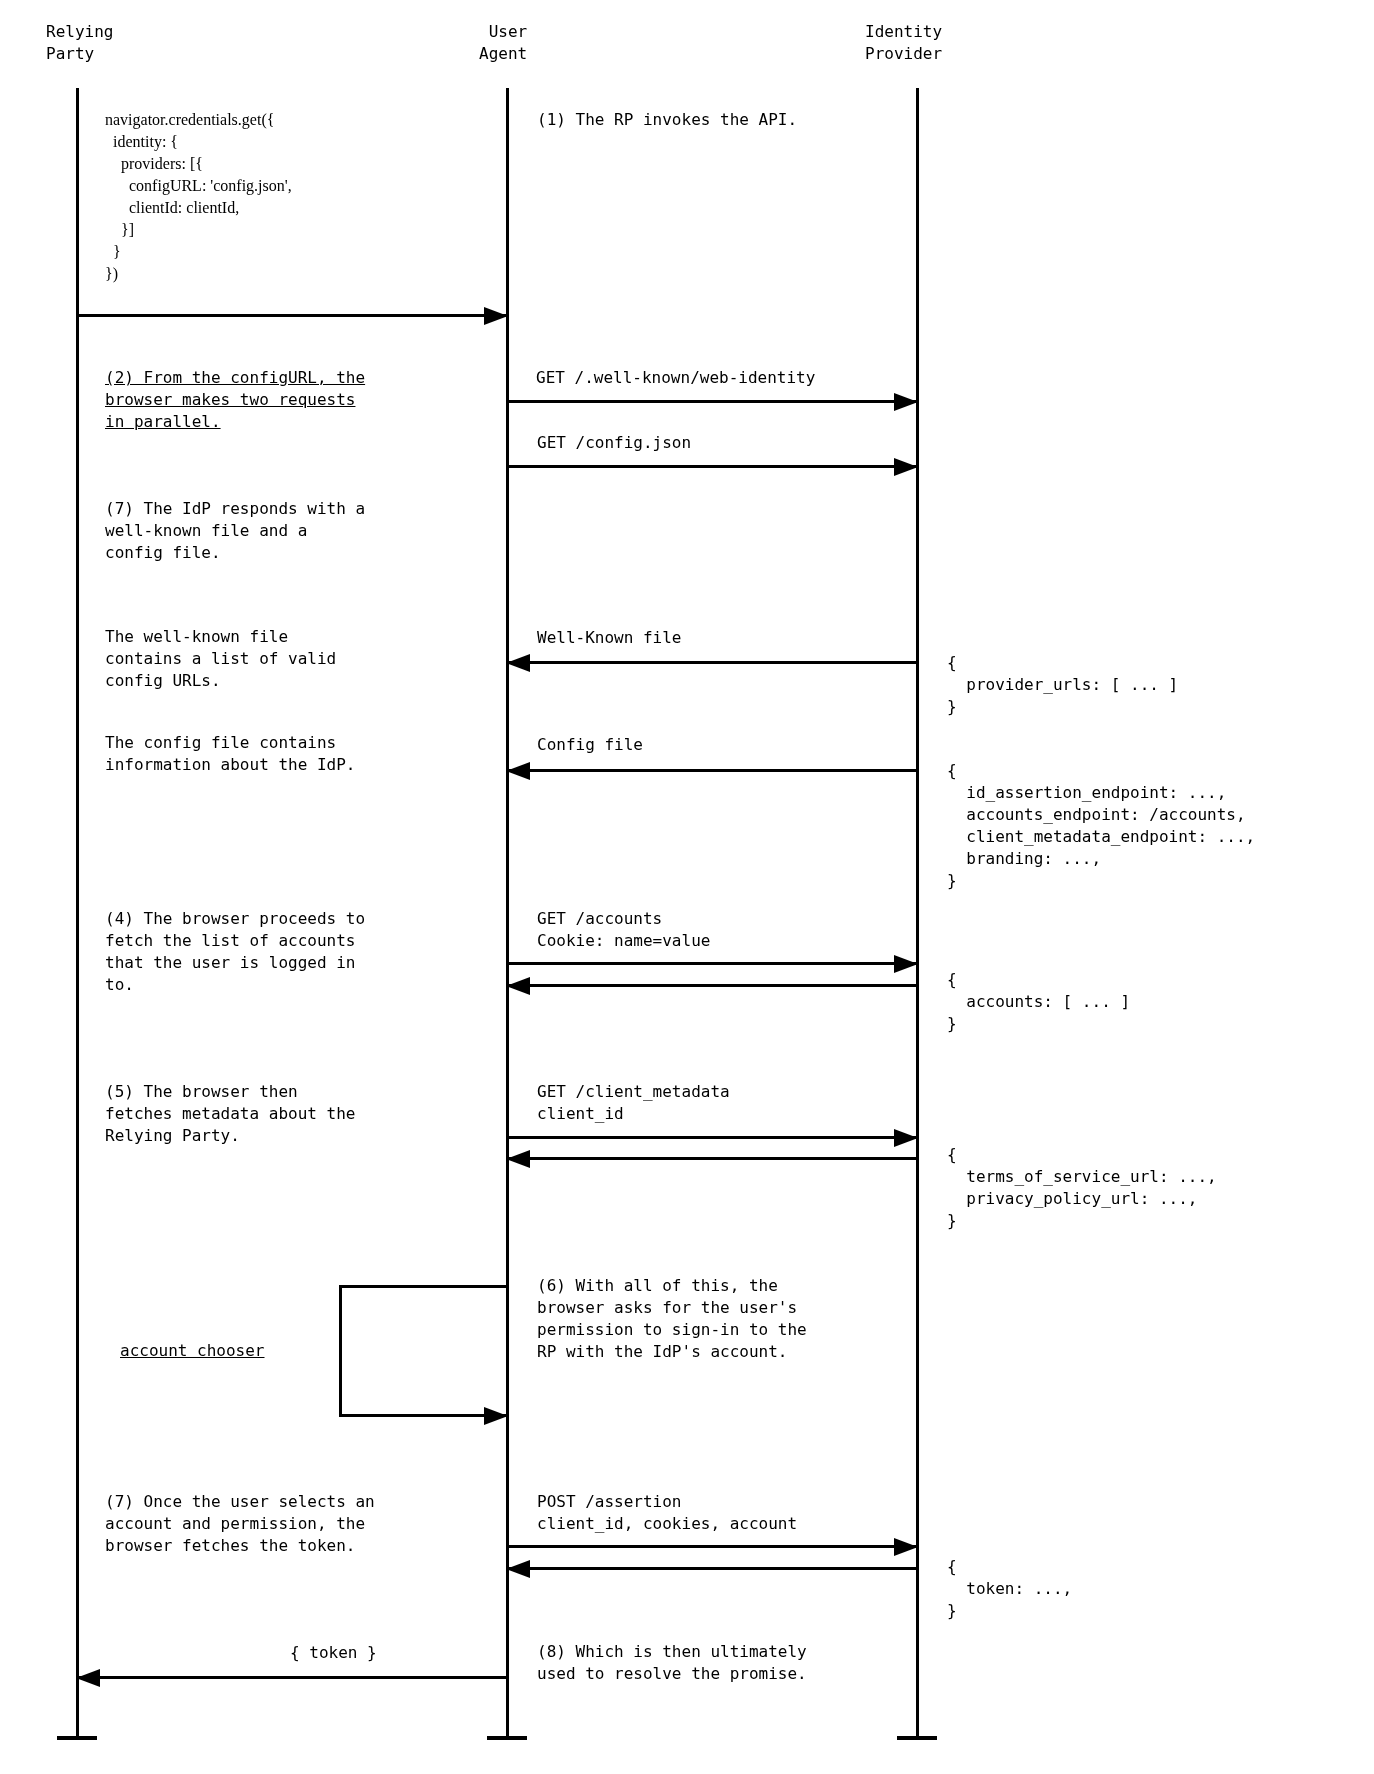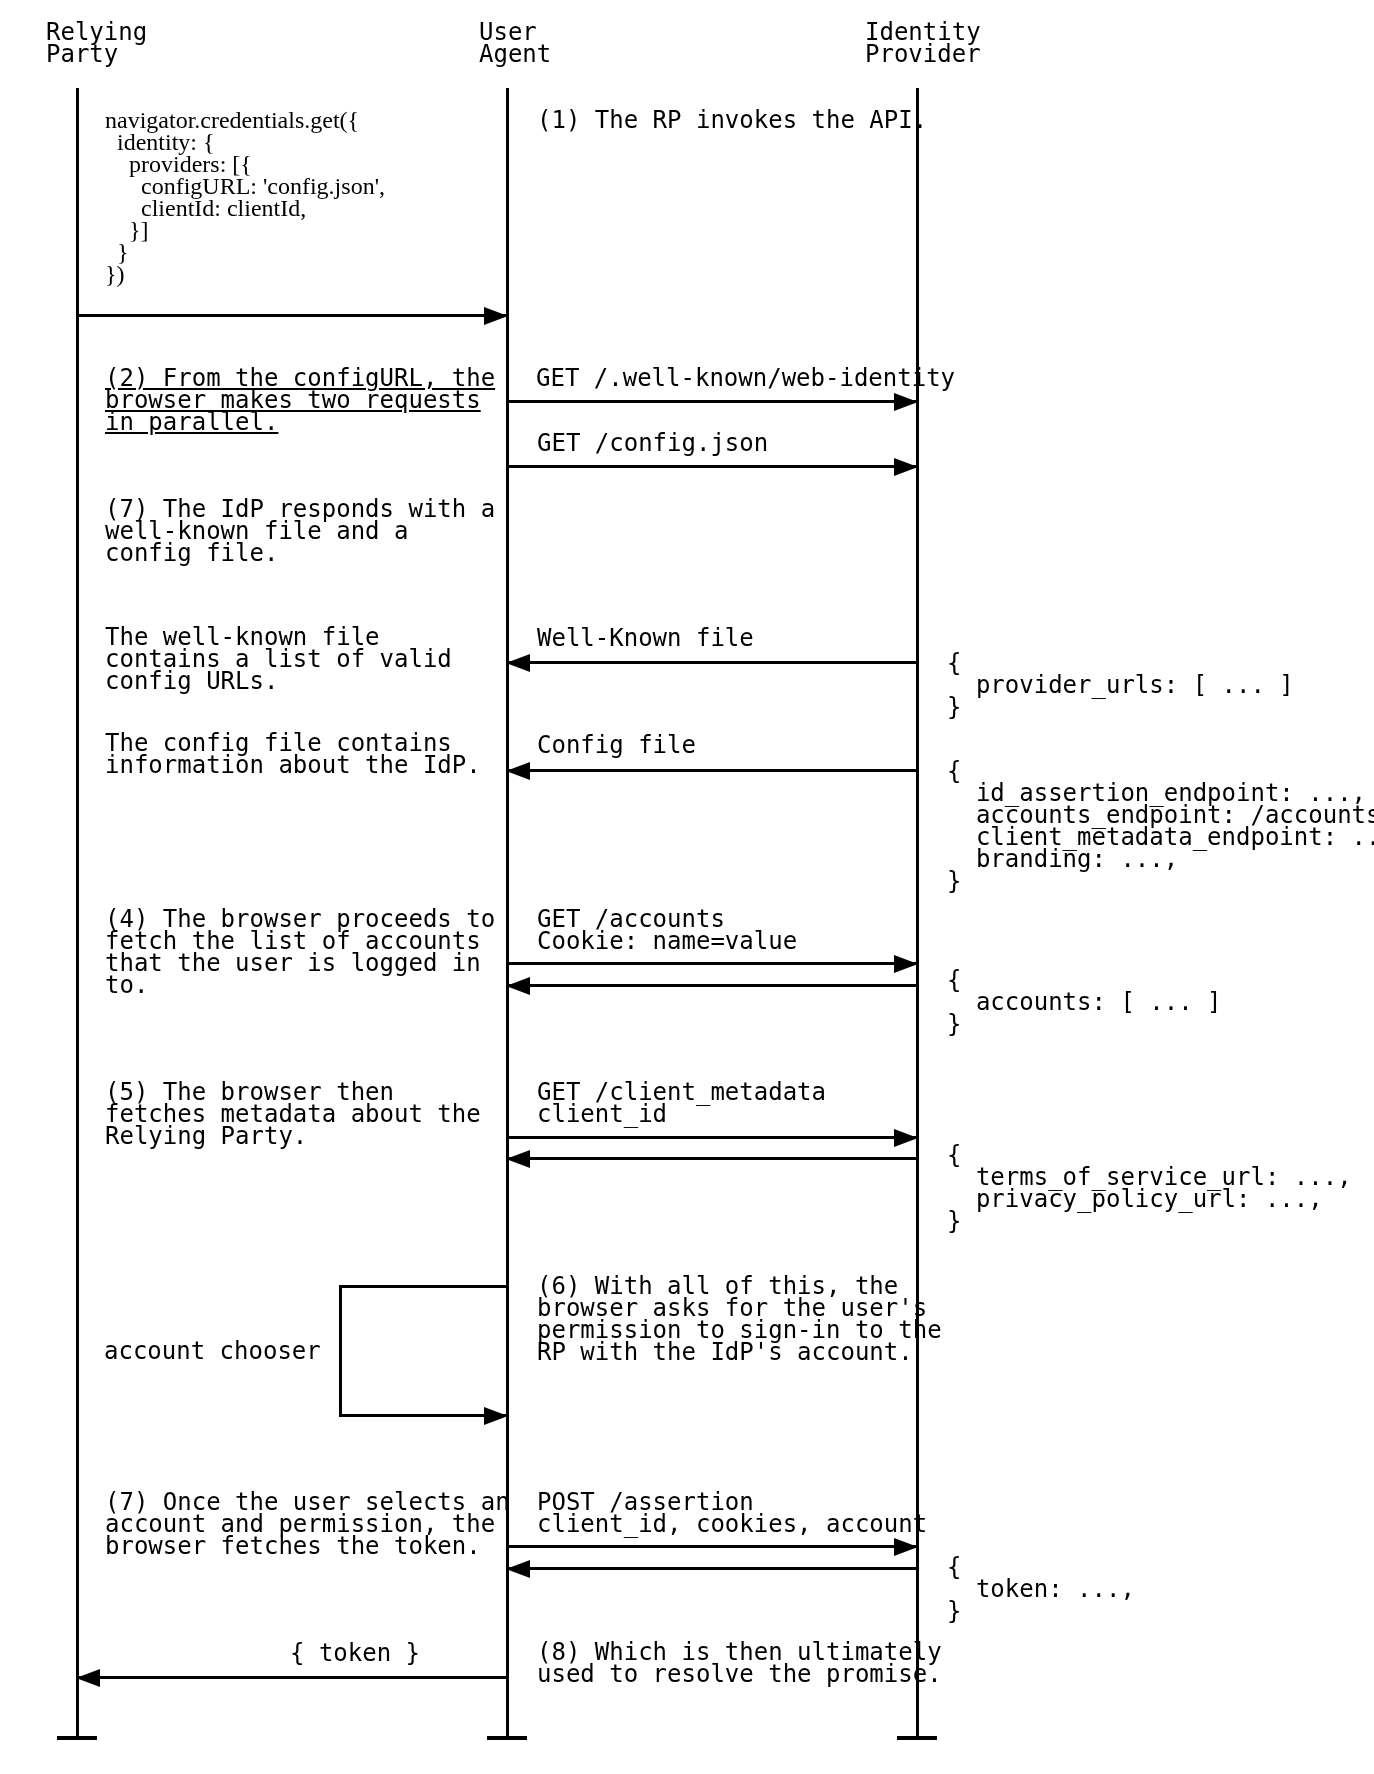--- a/index.html
+++ b/index.html
@@ -2,21 +2,21 @@
 <html><head>
 <meta charset="utf-8">
 <style>
   html, body { margin: 0; padding: 0; background: #ffffff; }
   #canvas {
     position: relative;
     width: 1374px;
     height: 1774px;
     background: #ffffff;
     font-family: "DejaVu Sans Mono", "Liberation Mono", monospace;
-    font-size: 24px;
+    font-size: 16px;
     line-height: 22px;
     color: #000000;
   }
   .txt {
     position: absolute;
     white-space: pre;
   }
   .lifeline {
     position: absolute;
     width: 3px;
@@ -59,21 +59,21 @@
     border-right: 24px solid #000000;
   }
   .vline {
     position: absolute;
     width: 3px;
     background: #000000;
   }
 
   
   #actor-rp  { left: 46px;  top: 21px; }
-  #actor-ua  { left: 479px; top: 21px; }
+  #actor-ua  { left: 479px; top: 21px; text-align: right; }
   #actor-idp { left: 865px; top: 21px; }
 
   
   #lifeline-rp  { left: 76px; }
   #lifeline-ua  { left: 506px; }
   #lifeline-idp { left: 916px; }
   #foot-rp  { left: 57px; }
   #foot-ua  { left: 487px; }
   #foot-idp { left: 897px; }
 
@@ -98,21 +98,21 @@
 
   
   #code1     { left: 105px; top: 109px; font-family: Liberation Serif, serif; }
   #note2     { left: 105px; top: 367px; text-decoration: underline; }
   #note3     { left: 105px; top: 498px; }
   #note-wk   { left: 105px; top: 626px; }
   #note-cfg  { left: 105px; top: 732px; }
   #note4     { left: 105px; top: 908px; }
   #note5     { left: 105px; top: 1081px; }
   #note7     { left: 105px; top: 1491px; }
-  #lbl-account-chooser { left: 104px; top: 1340px; }
+  #lbl-account-chooser { left: 120px; top: 1340px; text-decoration: underline; }
   #lbl-token { left: 290px; top: 1642px; }
 
   
   #note1            { left: 537px; top: 109px; }
   #lbl-get-wk       { left: 536px; top: 367px; }
   #lbl-get-cfg      { left: 537px; top: 432px; }
   #lbl-wk-file      { left: 537px; top: 627px; }
   #lbl-cfg-file     { left: 537px; top: 734px; }
   #lbl-get-accounts { left: 537px; top: 908px; }
   #lbl-get-meta     { left: 537px; top: 1081px; }

